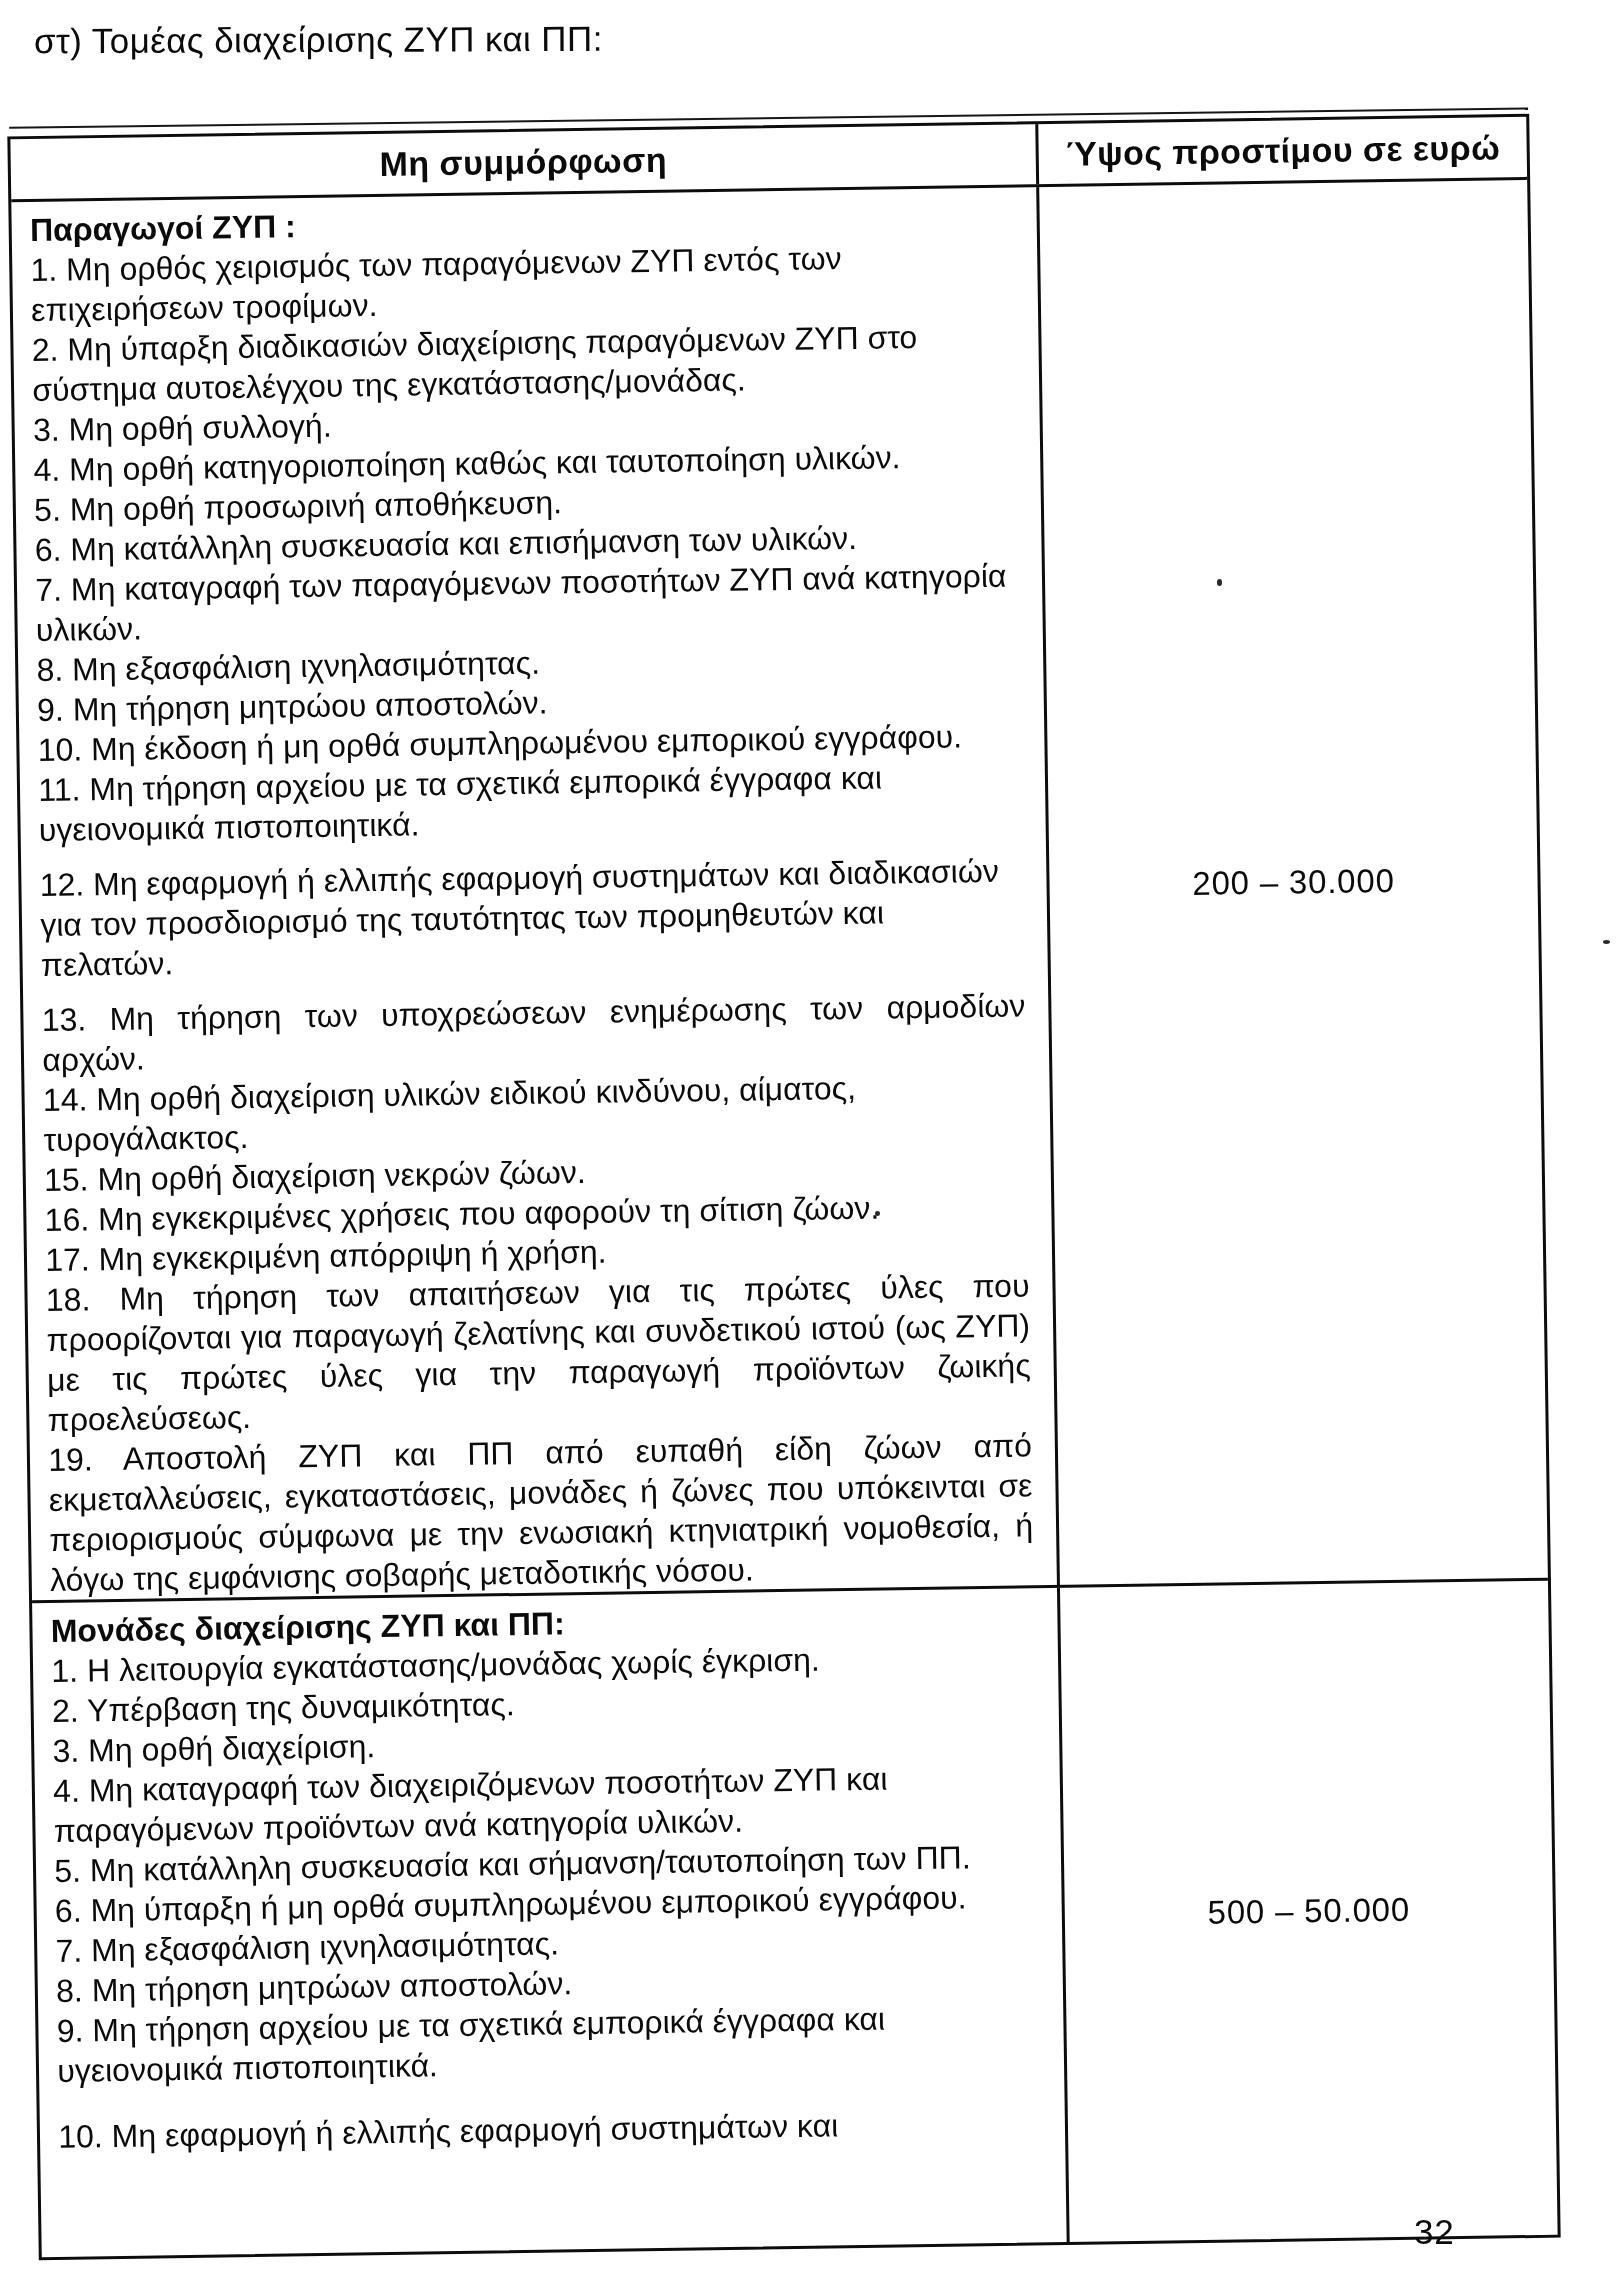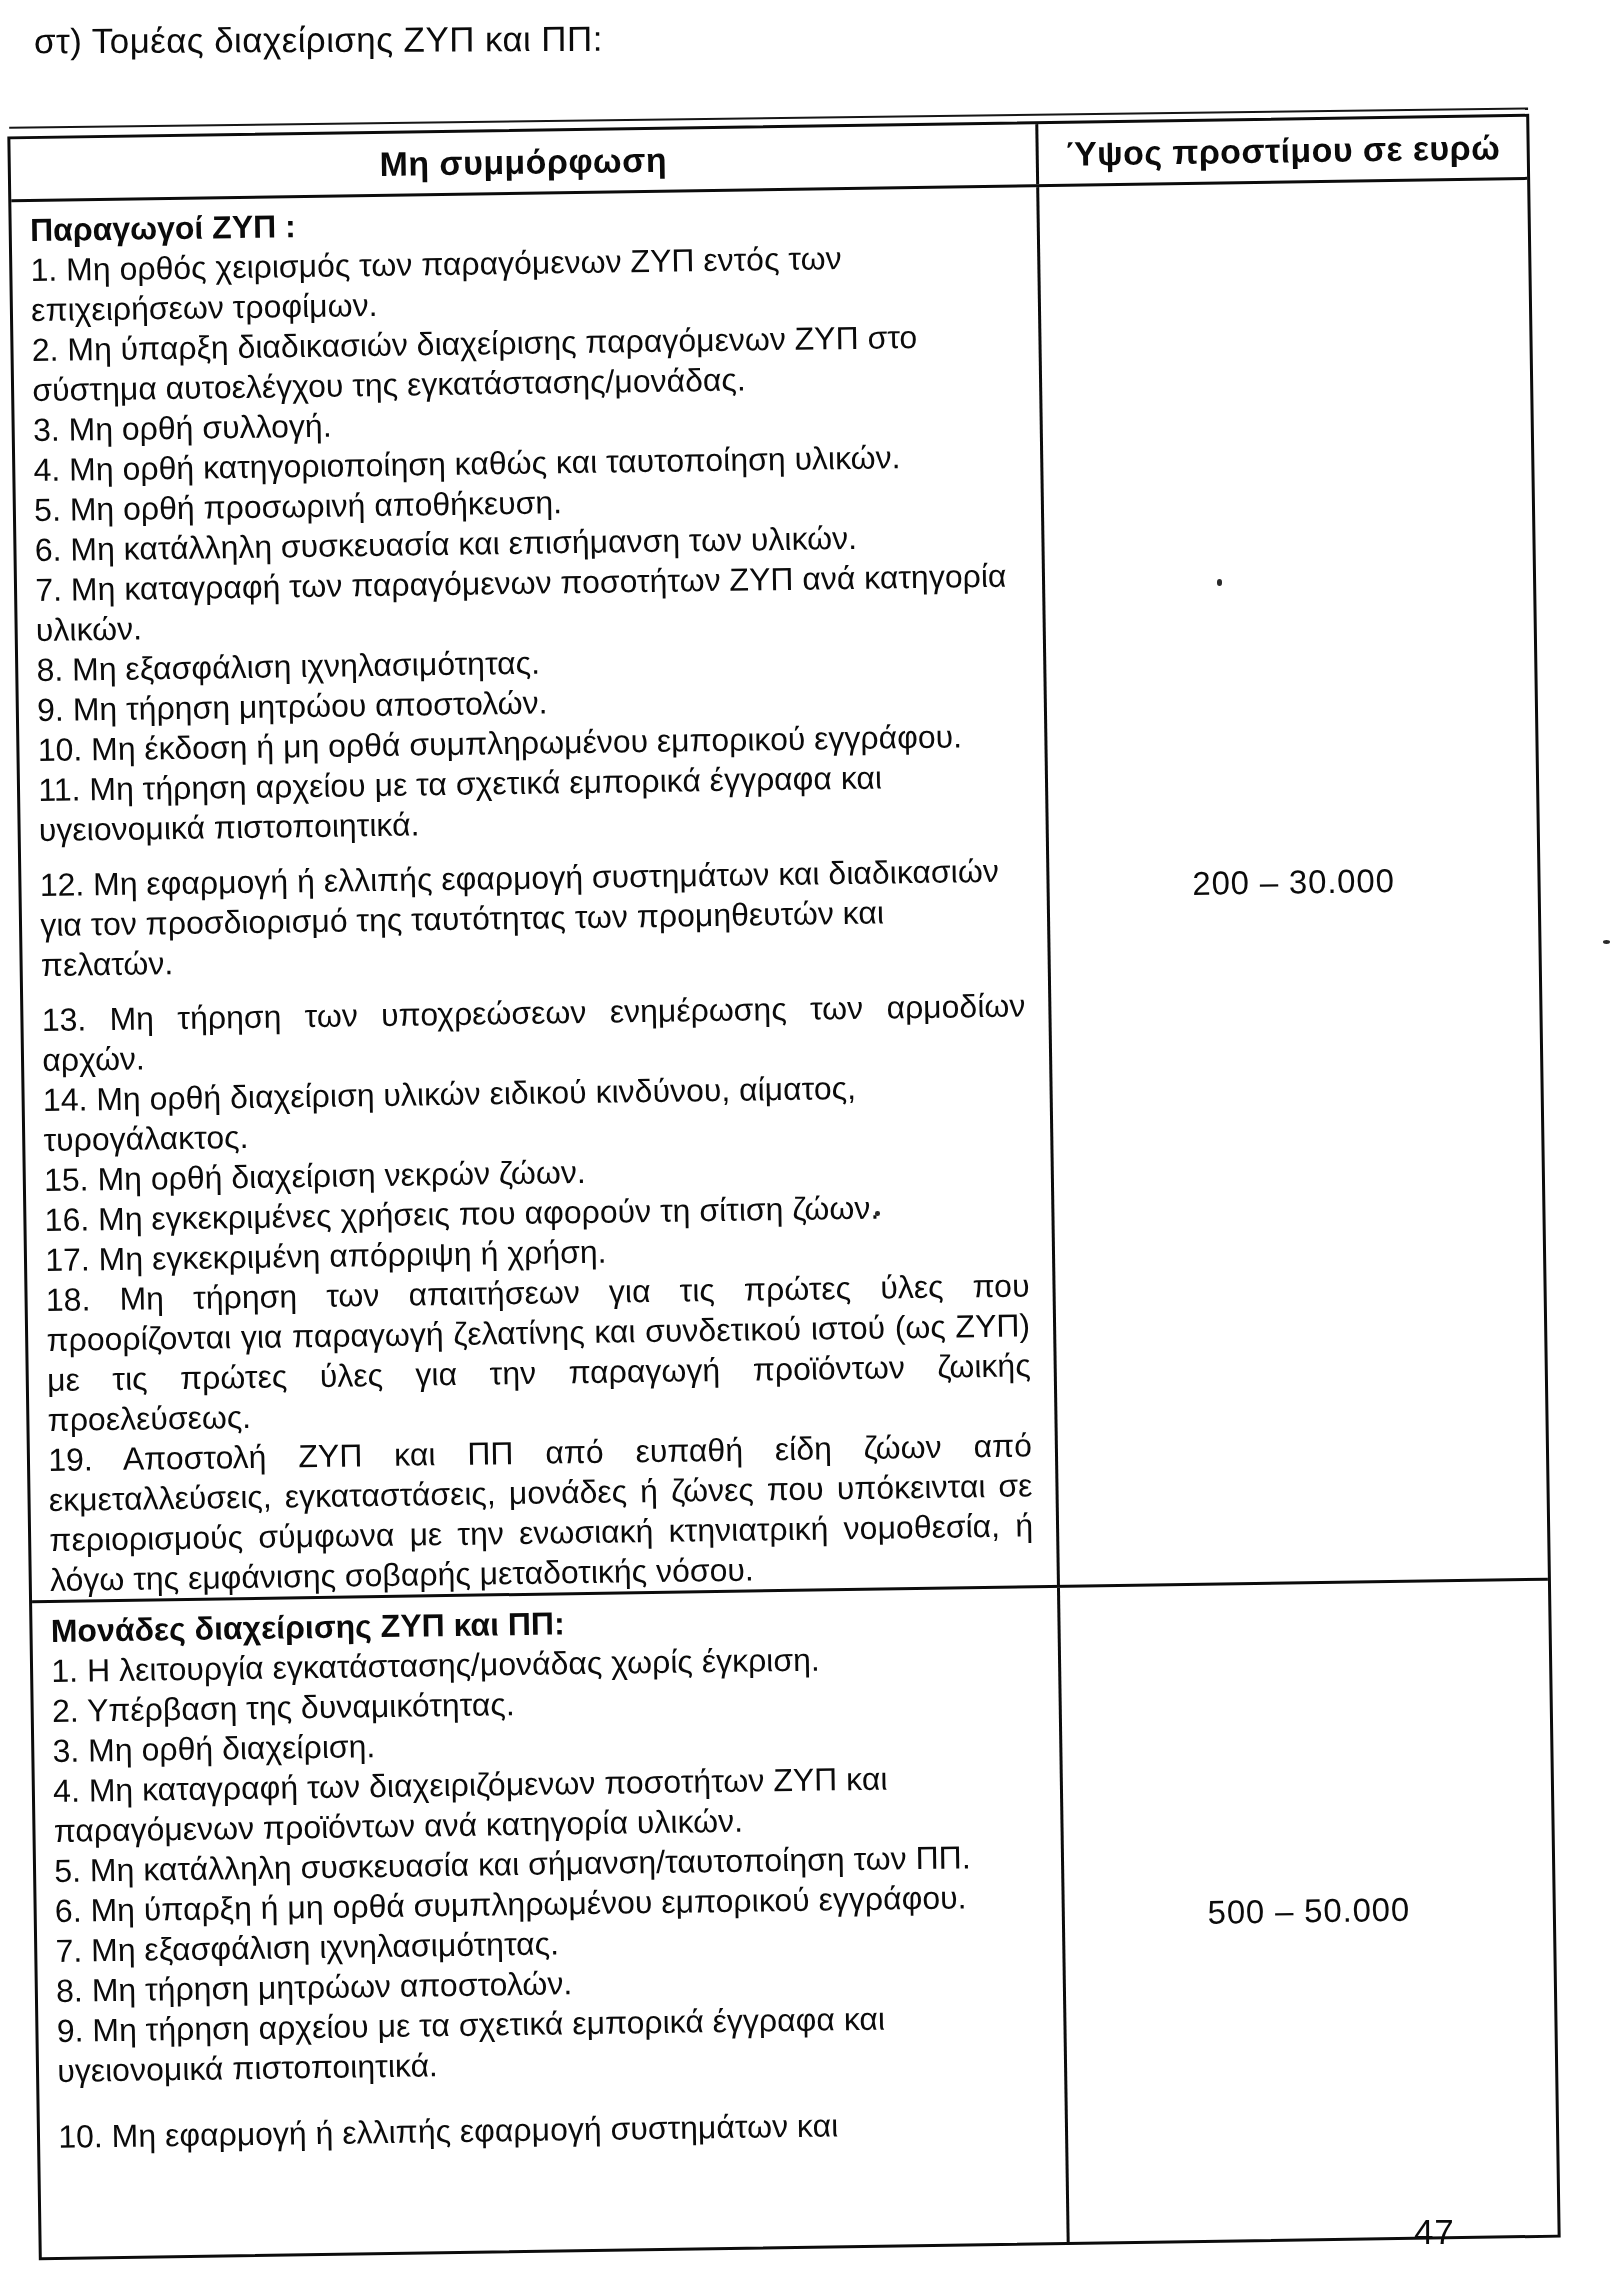--- a/index.html
+++ b/index.html
@@ -166,18 +166,18 @@
       <div class="item">8. Μη τήρηση μητρώων αποστολών.</div>
       <div class="item">9. Μη τήρηση αρχείου με τα σχετικά εμπορικά έγγραφα και υγειονομικά πιστοποιητικά.</div>
       <div class="item gap-lg">10. Μη εφαρμογή ή ελλιπής εφαρμογή συστημάτων και</div>
     </div>
     <div class="cell-right">
       <span class="fine">500 – 50.000</span>
     </div>
   </div>
 </div>
 
-<div class="page-number">47</div>
+<div class="page-number">32</div>
 
 <div class="speck s1"></div>
 <div class="speck s2"></div>
 <div class="speck s3"></div>
 
 
 </body></html>

